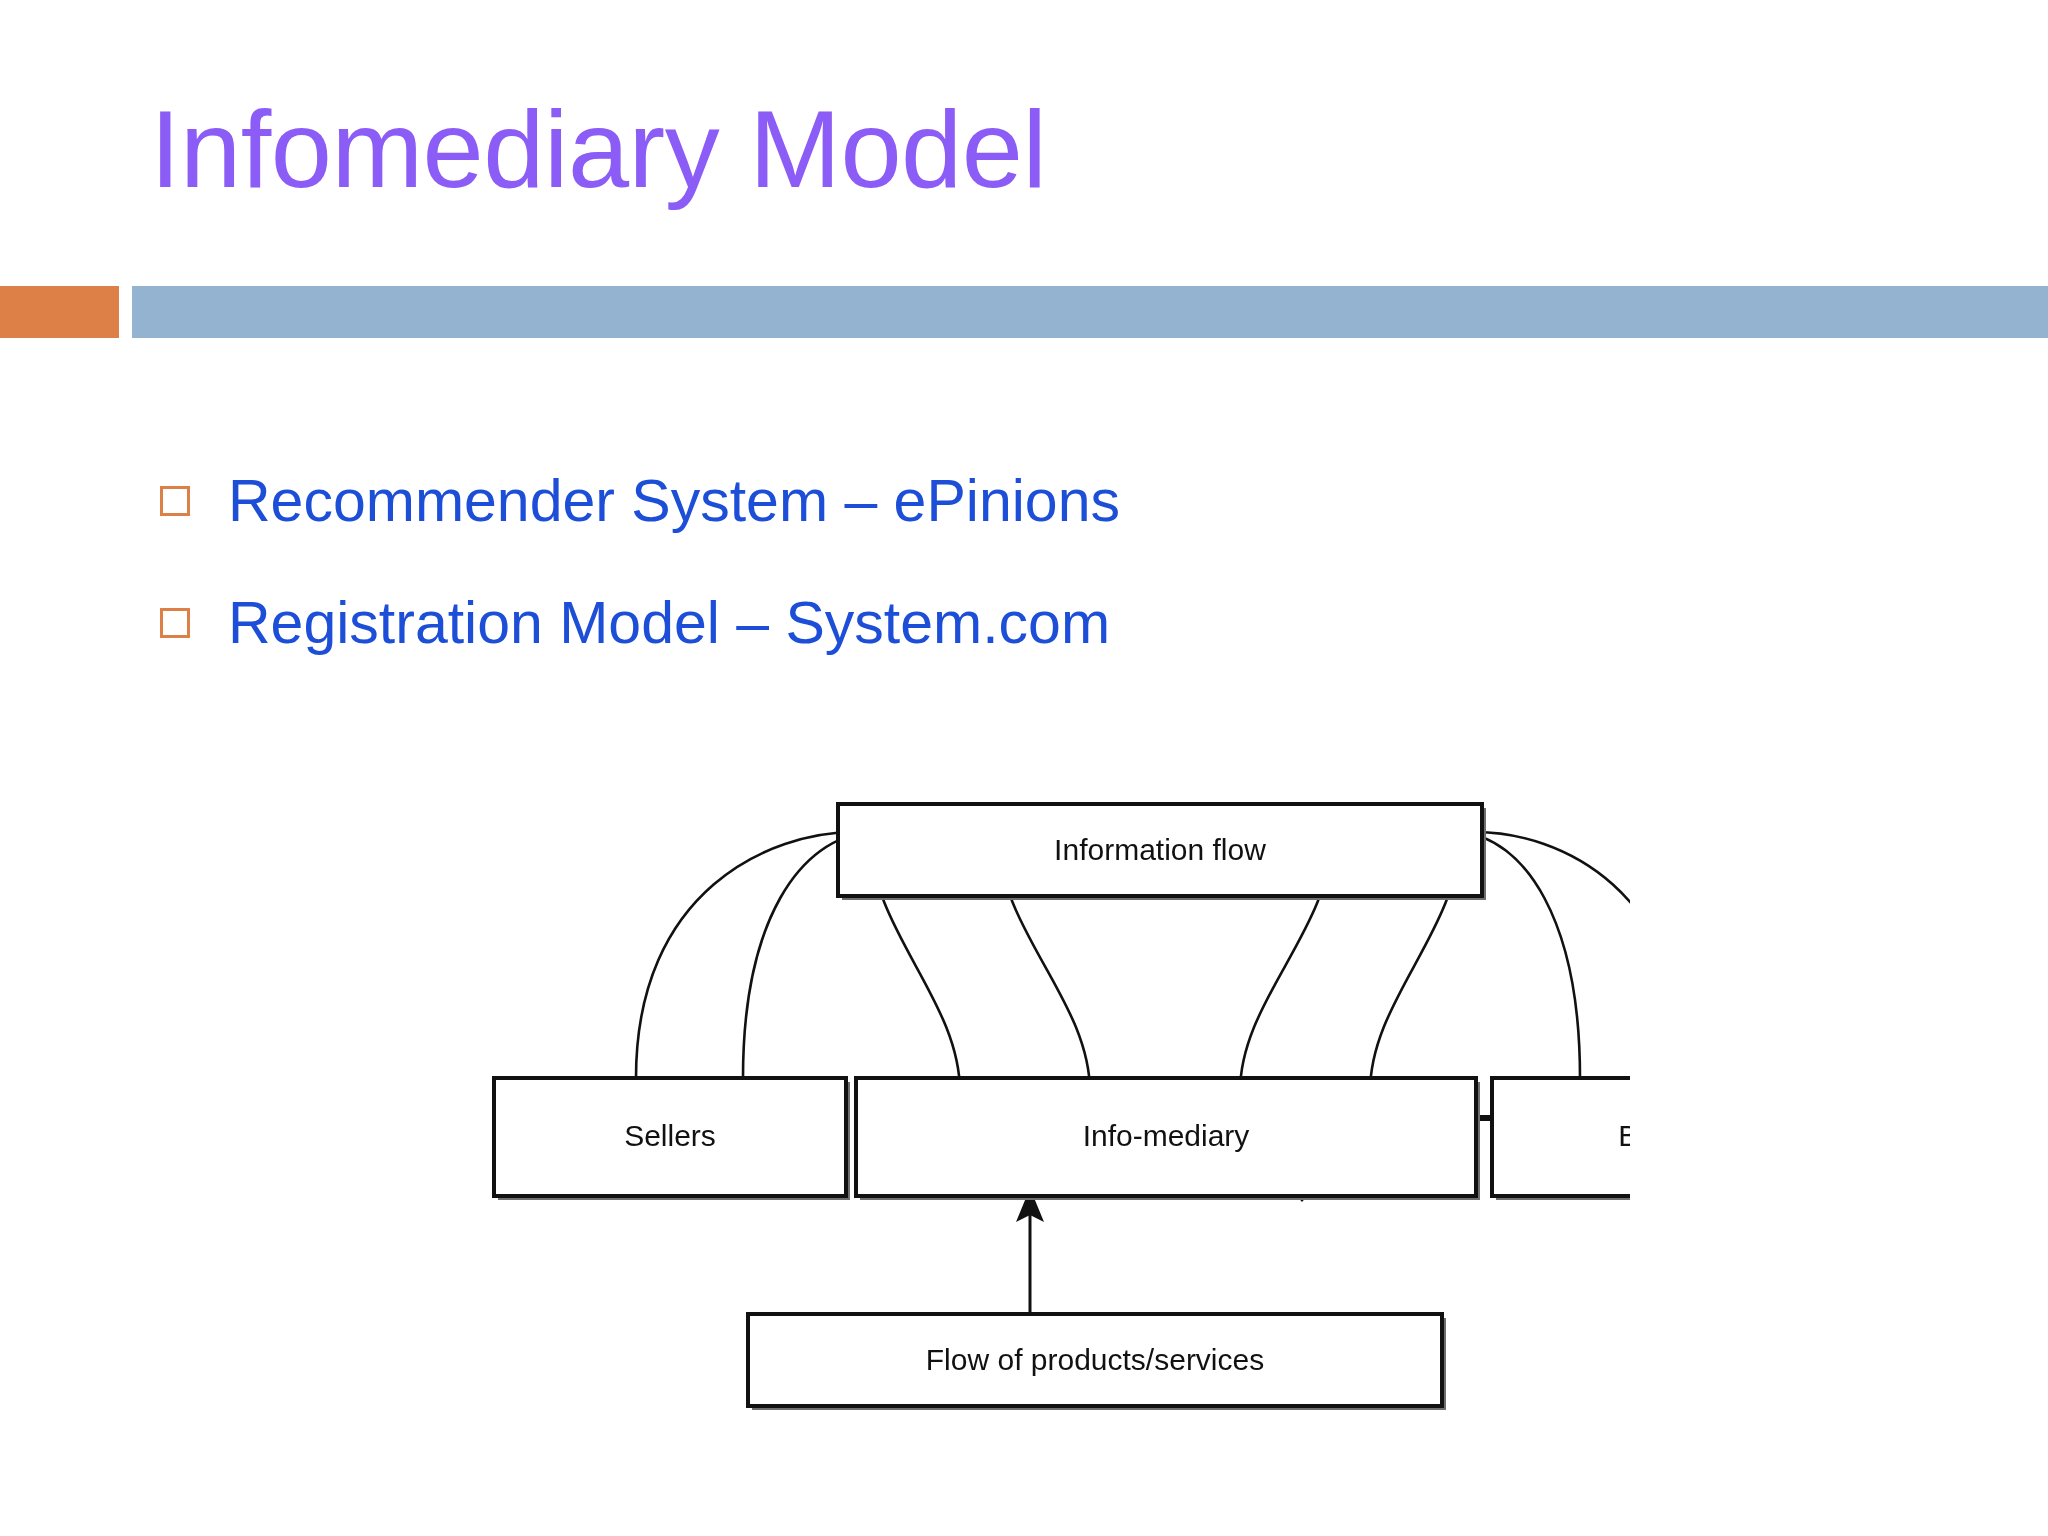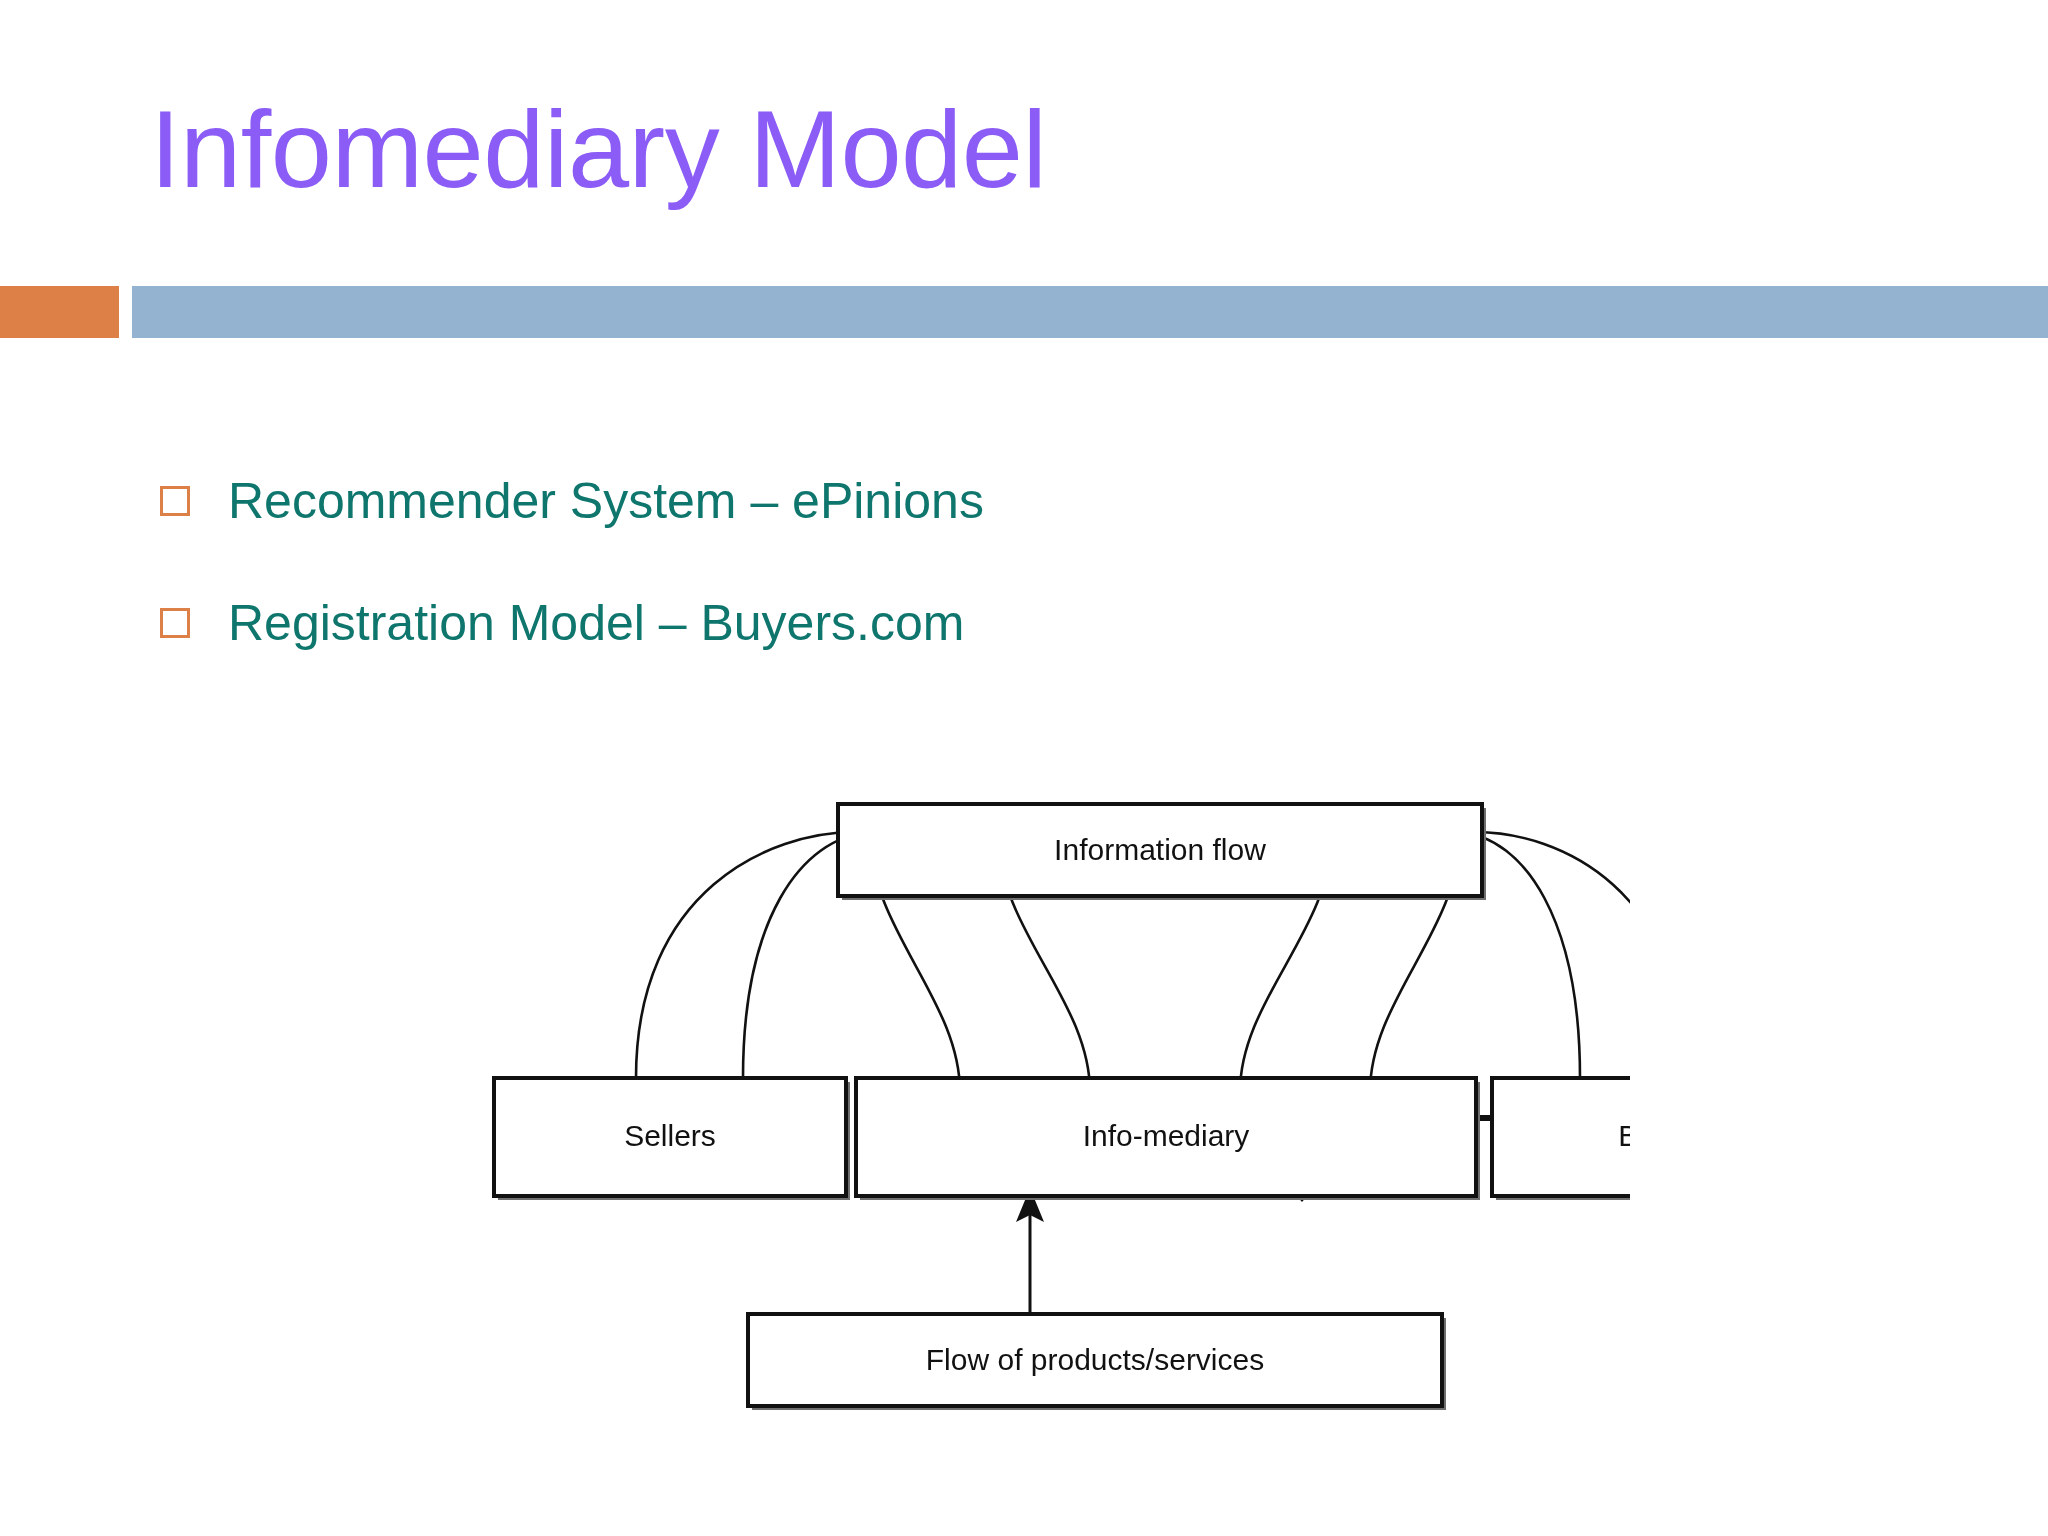--- a/index.html
+++ b/index.html
@@ -76,23 +76,23 @@
     flex: 0 0 auto;
     width: 30px;
     height: 30px;
     border: 3px solid #DD8047;
     background: #ffffff;
     margin-right: 38px;
     box-sizing: border-box;
   }
   .bullet-text {
     flex: 1 1 auto;
-    color: #0f766e;
-    font-family: "Liberation Sans", sans-serif;
-    font-size: 50px;
+    color: #1d4ed8;
+    font-family: "Liberation Sans", sans-serif;
+    font-size: 59px;
     line-height: 90px;
     white-space: nowrap;
   }
 
   
   #diagram {
     position: absolute;
     left: 450px;
     top: 770px;
     width: 1180px;
@@ -157,21 +157,21 @@
 
   <div id="bullet-list">
 
     <div class="bullet-row">
       <span class="bullet-marker"></span>
       <span class="bullet-text">Recommender System – ePinions</span>
     </div>
 
     <div class="bullet-row">
       <span class="bullet-marker"></span>
-      <span class="bullet-text">Registration Model – Buyers.com</span>
+      <span class="bullet-text">Registration Model – System.com</span>
     </div>
 
   </div>
 
   <div id="diagram">
     <svg viewBox="0 0 1180 680" xmlns="http://www.w3.org/2000/svg">
 
       <g>
         <path class="dg-thin-curve" d="M 186 308 C 186 120, 320 62, 405 62"></path>
         <path class="dg-thin-curve" d="M 293 308 C 293 150, 350 68, 420 62"></path>

